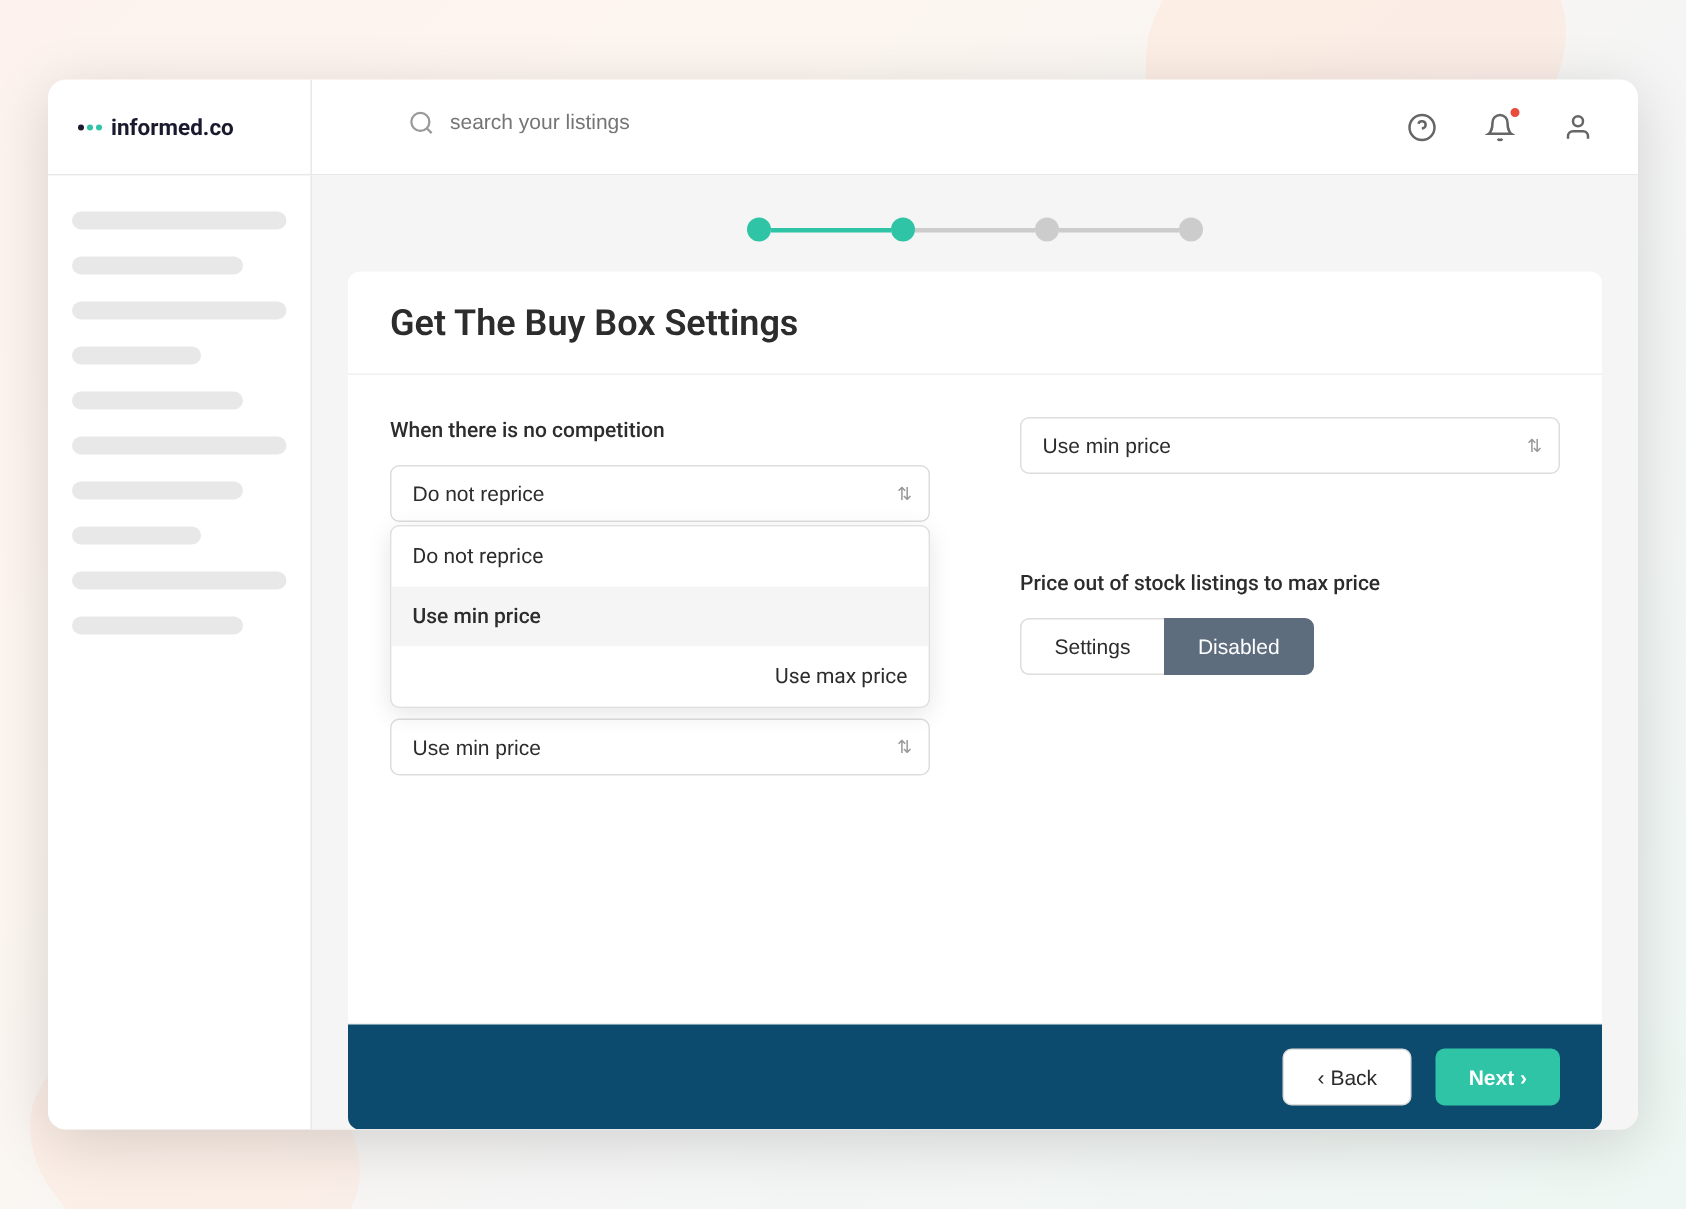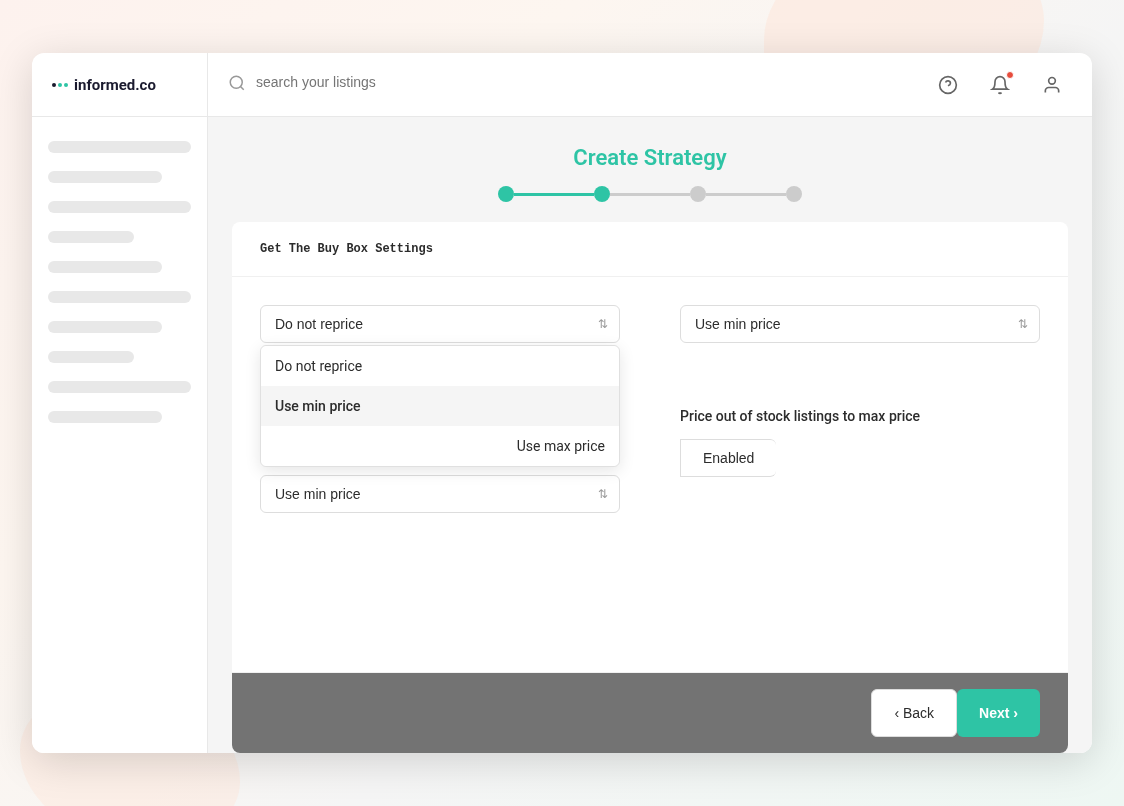--- a/index.html
+++ b/index.html
@@ -61,20 +61,21 @@
       z-index: 1;
     }
 
     
     .top-bar {
       display: flex;
       align-items: center;
       height: 64px;
       border-bottom: 1px solid #e8e8e8;
       flex-shrink: 0;
+      gap: 44px;
     }
 
     .sidebar-logo-area {
       width: 176px;
       height: 64px;
       display: flex;
       align-items: center;
       padding: 0 20px;
       flex-shrink: 0;
       border-right: 1px solid #e8e8e8;
@@ -246,24 +247,23 @@
       display: flex;
       flex-direction: column;
     }
 
     .panel-header {
       padding: 20px 28px;
       border-bottom: 1px solid #f0f0f0;
     }
 
     .panel-title {
-      font-size: 12px;
+      font-size: 24px;
       font-weight: 600;
       color: #2c2c2c;
-      font-family: Liberation Mono, monospace;
     }
 
     .panel-body {
       padding: 28px;
       display: flex;
       gap: 60px;
       flex: 1;
       position: relative;
     }
 
@@ -381,38 +381,38 @@
       background: #5d6d7e;
       color: #fff;
       border-color: #5d6d7e;
     }
 
     
     .panel-footer {
       padding: 16px 28px;
       display: flex;
       justify-content: flex-end;
-      gap: 0;
+      gap: 16px;
       border-top: 1px solid #f0f0f0;
-      background: #737373;
+      background: #0c4a6e;
     }
 
     .btn-back {
       padding: 10px 22px;
       background: #fff;
       border: 1px solid #ddd;
       border-radius: 6px;
       font-size: 14px;
       color: #2c2c2c;
       cursor: pointer;
       font-weight: 500;
     }
 
     .btn-next {
-      padding: 16px 22px;
+      padding: 6px 22px;
       background: #2ec4a5;
       border: none;
       border-radius: 6px;
       font-size: 14px;
       color: #fff;
       cursor: pointer;
       font-weight: 600;
       display: flex;
       align-items: center;
       gap: 6px;
@@ -484,21 +484,20 @@
         <div class="sidebar-skeleton long"></div>
         <div class="sidebar-skeleton medium"></div>
         <div class="sidebar-skeleton short"></div>
         <div class="sidebar-skeleton long"></div>
         <div class="sidebar-skeleton medium"></div>
       </div>
 
       <div class="content-area">
 
         <div class="content-header">
-          <div class="create-strategy-title">Create Strategy</div>
           <div class="stepper">
             <div class="step-dot active"></div>
             <div class="step-line active"></div>
             <div class="step-dot active"></div>
             <div class="step-line inactive"></div>
             <div class="step-dot inactive"></div>
             <div class="step-line inactive"></div>
             <div class="step-dot inactive"></div>
           </div>
         </div>
@@ -506,20 +505,21 @@
         <div class="content-panel">
           <div class="panel-header">
             <div class="panel-title">Get The Buy Box Settings</div>
           </div>
 
           <div class="panel-body">
 
             <div class="panel-col">
 
               <div>
+                <div class="field-label">When there is no competition</div>
                 <div class="select-wrapper">
                   <select class="select-field">
                     <option>Do not reprice</option>
                     <option>Use min price</option>
                     <option>Use max price</option>
                   </select>
                   <span class="select-arrow">⇅</span>
                   
                   <div class="dropdown-open">
                     <div class="dropdown-option">Do not reprice</div>
@@ -552,21 +552,22 @@
                     <option>Use max price</option>
                     <option>Do not reprice</option>
                   </select>
                   <span class="select-arrow">⇅</span>
                 </div>
               </div>
 
               <div style="margin-top: 44px;">
                 <div class="field-label">Price out of stock listings to max price</div>
                 <div class="toggle-group">
-                  <button class="toggle-btn selected-enabled">Enabled</button>
+                  <button class="toggle-btn selected-enabled">Settings</button>
+                  <button class="toggle-btn selected-disabled">Disabled</button>
                 </div>
               </div>
 
             </div>
           </div>
 
           <div class="panel-footer">
             <button class="btn-back">‹ Back</button>
             <button class="btn-next">Next ›</button>
           </div>

